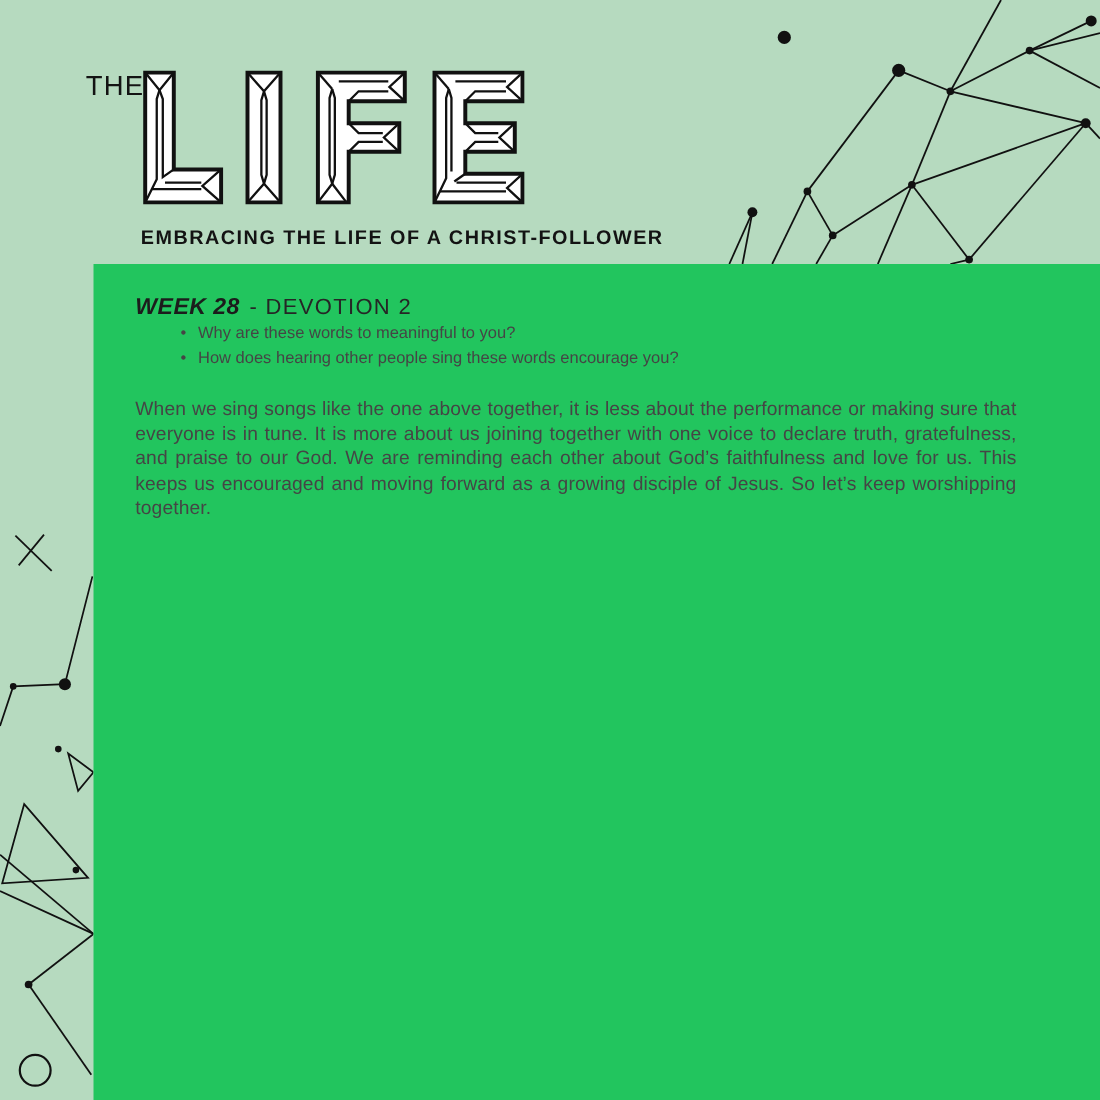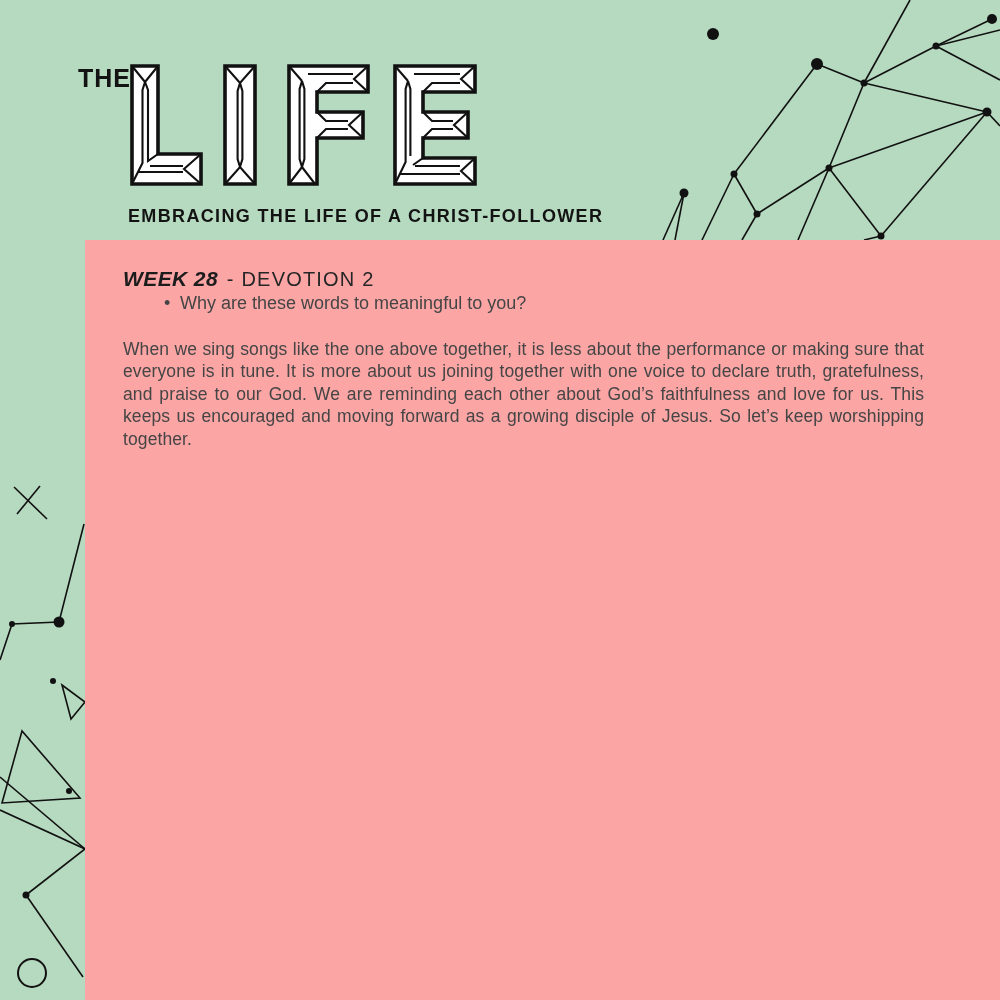--- a/index.html
+++ b/index.html
@@ -9,38 +9,38 @@
   
   .deco-tr{position:absolute;top:0;right:0;}
   .deco-left{position:absolute;top:240px;left:0;}
   .deco-tr line,.deco-tr polyline,.deco-left line,.deco-left polyline,.deco-left polygon{
     stroke:#111;stroke-width:1.6;fill:none;}
   .deco-tr circle,.deco-left circle.dot{fill:#111;stroke:none;}
   .deco-left circle.ring{fill:none;stroke:#111;stroke-width:2;}
 
   
   .logo{position:absolute;top:0;left:0;width:520px;height:240px;color:#131313;}
-  .logo-the{position:absolute;left:78px;top:64px;font-size:25px;font-weight:700;
+  .logo-the{position:absolute;left:78px;top:64px;font-size:25px;font-weight:400;
     letter-spacing:1px;font-stretch:condensed;}
   .logo-life{position:absolute;left:130px;top:64px;}
   .logo-life .outer{fill:#fff;stroke:#111;stroke-width:3.6;stroke-linejoin:miter;}
   .logo-life .facet{fill:none;stroke:#111;stroke-width:2.1;stroke-linejoin:miter;}
   .logo-tagline{position:absolute;left:128px;top:206px;font-size:18px;font-weight:700;
     letter-spacing:1.35px;white-space:nowrap;font-stretch:condensed;}
 
   
-  .panel{position:absolute;left:85px;top:240px;right:0;bottom:0;background:#fca5a5;
+  .panel{position:absolute;left:85px;top:240px;right:0;bottom:0;background:#22c55e;
     padding:27px 76px 0 38px;box-sizing:border-box;}
   .panel h1{margin:0 0 26px 0;font-size:21px;font-weight:400;color:#1c1c1c;}
   .panel h1 .week{font-weight:700;font-style:italic;letter-spacing:0.4px;}
   .panel h1 .dev{font-size:20px;letter-spacing:1.2px;margin-left:3px;color:#262626;}
   .panel p{margin:0 0 25px 0;font-size:17.5px;line-height:22.5px;color:#454545;
     text-align:justify;letter-spacing:0.1px;}
   .panel ul{margin:-25px 0 23px 0;padding:0 0 0 57px;list-style:none;}
-  .panel li{font-size:18px;line-height:22.5px;color:#454545;position:relative;}
+  .panel li{font-size:15px;line-height:22.5px;color:#454545;position:relative;}
   .panel li::before{content:"\2022";position:absolute;left:-16px;color:#454545;}
 </style>
 </head>
 <body>
 
 <div class="stage">
 
   <svg class="deco-tr" width="350" height="240" viewBox="0 0 350 240">
     <line x1="260" y1="0" x2="214" y2="83"></line>
     <line x1="167" y1="64" x2="214" y2="83"></line>
@@ -142,17 +142,18 @@
     <div class="logo-tagline">EMBRACING THE LIFE OF A CHRIST-FOLLOWER</div>
   </header>
 
   <main class="panel">
     <h1>
       <span class="week">WEEK 28</span>
       <span class="dev">- DEVOTION 2</span>
     </h1>
     <ul>
       <li>Why are these words to meaningful to you?</li>
+      <li>How does hearing other people sing these words encourage you?</li>
     </ul>
     <p>When we sing songs like the one above together, it is less about the performance or making sure that everyone is in tune. It is more about us joining together with one voice to declare truth, gratefulness, and praise to our God. We are reminding each other about God’s faithfulness and love for us. This keeps us encouraged and moving forward as a growing disciple of Jesus. So let’s keep worshipping together.</p>
   </main>
 
 </div>
 
 </body></html>

